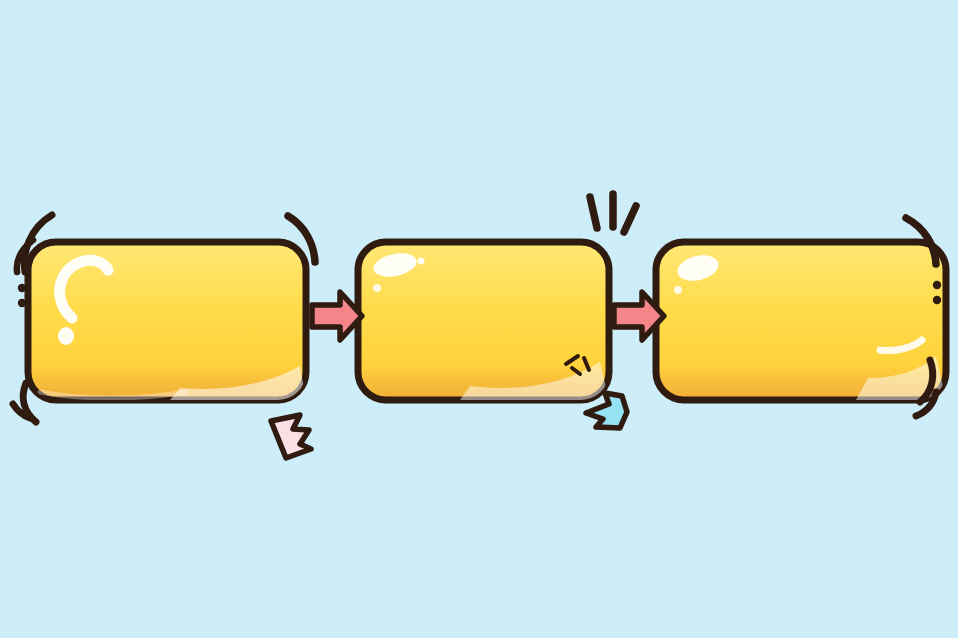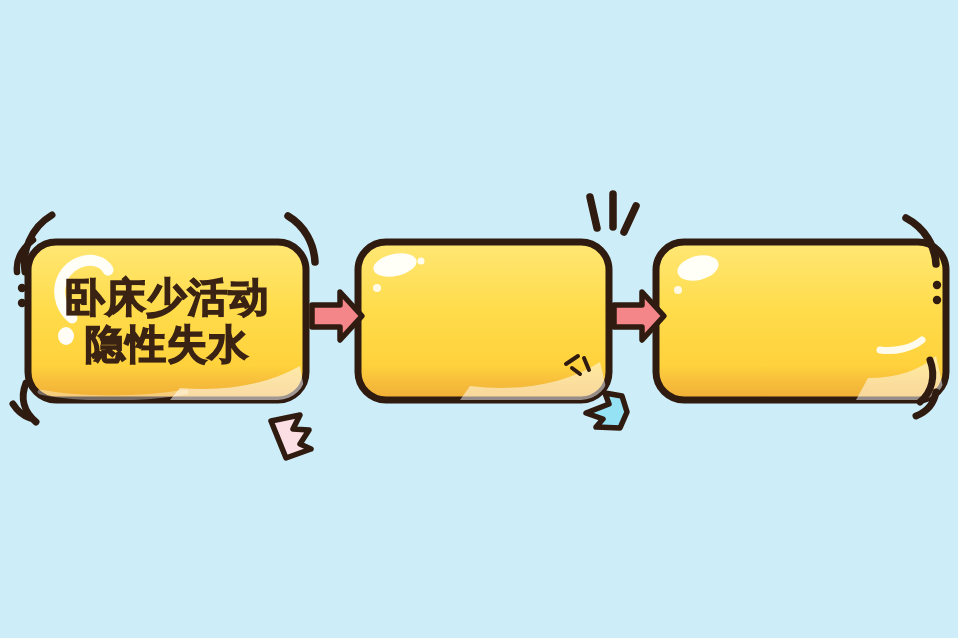--- a/index.html
+++ b/index.html
@@ -174,20 +174,16 @@
       <circle cx="937" cy="285" r="4.2" fill="#2f1b10"></circle>
       <circle cx="937" cy="300" r="4.2" fill="#2f1b10"></circle>
     </g>
 
     <g stroke="#2f1b10" fill="none" stroke-linecap="round">
       <path d="M 930 360 C 936 376 932 392 920 402" stroke-width="7"></path>
       <path d="M 936 392 C 934 404 926 412 916 416" stroke-width="7"></path>
     </g>
   </svg>
 
-  <div class="box-label" id="label-0">
-    <span class="line">卧床少活动</span>
-    <span class="line">隐性失水</span>
-  </div>
 
 
 
 </div>
 
 </body></html>

